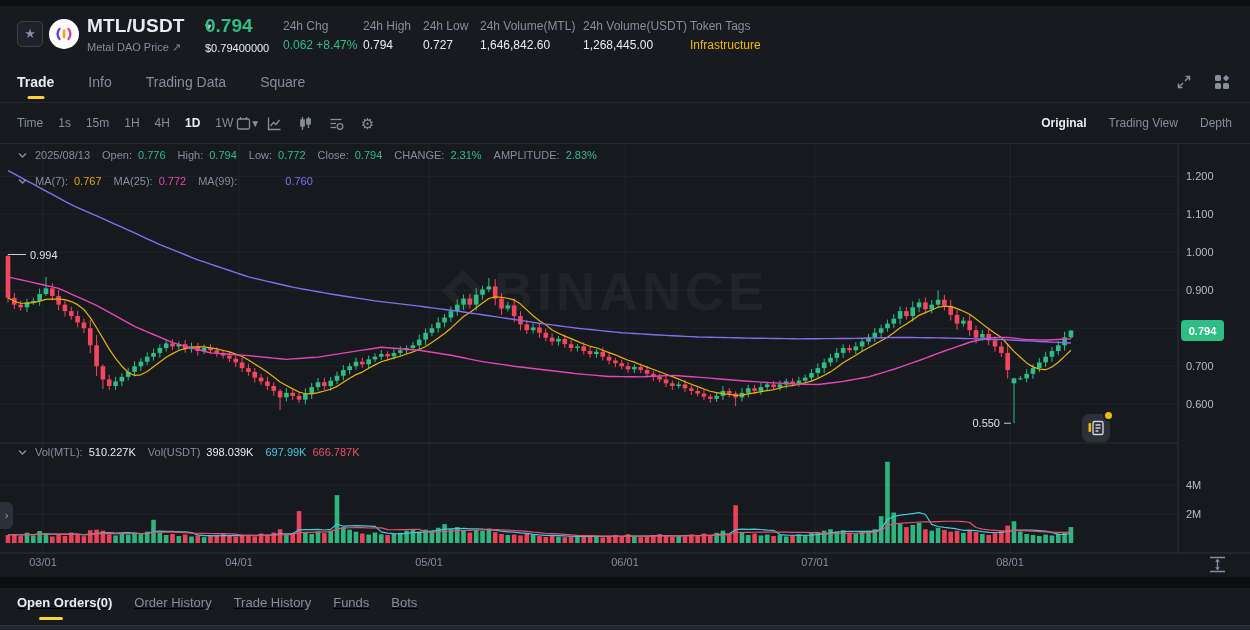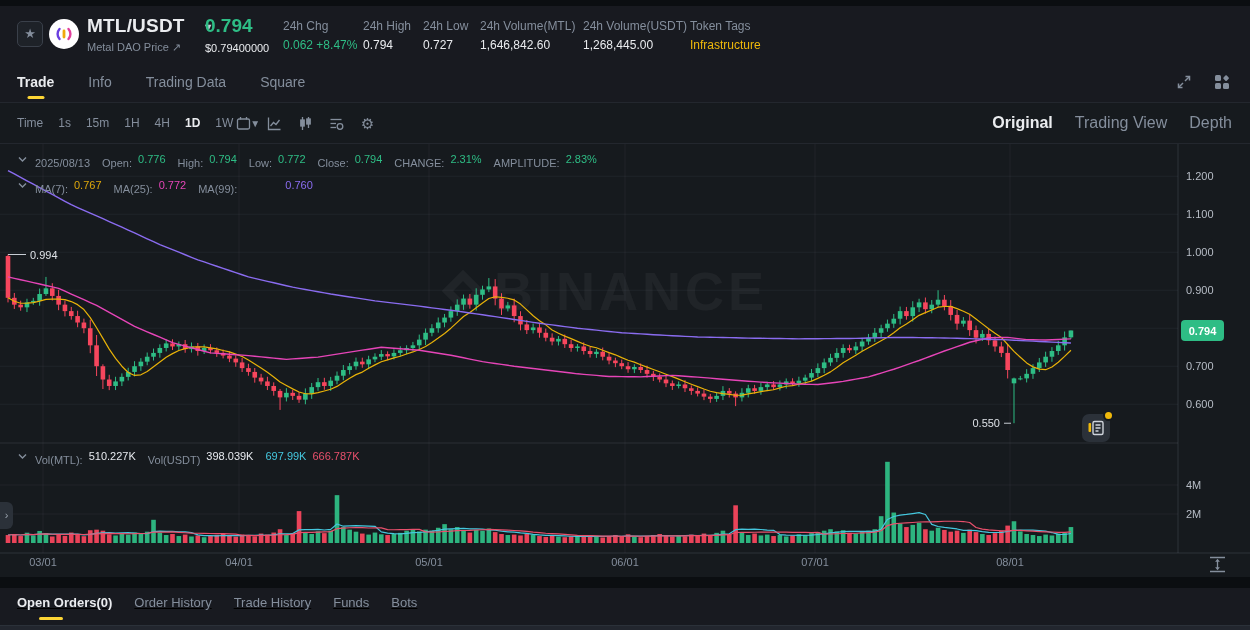--- a/index.html
+++ b/index.html
@@ -34,31 +34,31 @@
   
   .toolbar{position:absolute;left:0;top:103px;width:1250px;height:41px;background:#161a1e;border-bottom:1px solid #23272e;}
   .intervals{position:absolute;left:17px;top:0;height:40px;display:flex;gap:15px;align-items:center;}
   .ivl{color:#848e9c;font-size:12px;cursor:pointer;}
   .ivl.active{color:#eaecef;font-weight:700;}
   .tcaret{color:#848e9c;font-size:10px;cursor:pointer;margin-left:2px;}
   .toolicons{position:absolute;left:236px;top:0;height:40px;display:flex;gap:16px;align-items:center;}
   .toolicons .ticon{cursor:pointer;width:15px;height:15px;display:inline-flex;align-items:center;justify-content:center;}
   .gearchar{color:#848e9c;font-size:15px;line-height:15px;}
   .views{position:absolute;right:18px;top:0;height:40px;display:flex;gap:22px;align-items:center;}
-  .view{color:#848e9c;font-size:16px;cursor:pointer;}
+  .view{color:#848e9c;font-size:12px;cursor:pointer;}
   .view.active{color:#eaecef;font-weight:700;}
   
   .chart-area{position:absolute;left:0;top:144px;width:1250px;height:433px;background:#161a1e;}
   .watermark{position:absolute;left:448px;top:116px;display:flex;align-items:center;gap:16px;color:rgba(234,236,239,0.05);pointer-events:none;}
   .wmdiamond{width:30px;height:30px;border:8px solid rgba(234,236,239,0.05);transform:rotate(45deg);}
   .wmtext{font-size:54px;font-weight:700;letter-spacing:4px;}
   #chart-svg{position:absolute;left:0;top:0;}
   .legendrow{position:absolute;left:18px;display:flex;gap:6px;align-items:center;font-size:11px;white-space:nowrap;}
   .lr1{top:5px;}.lr2{top:31px;}.lr3{top:302px;justify-content:center;}
-  .lgray{color:#848e9c;margin-top:8px;}.lwhite{color:#e6e9ee;}.lgreen{color:#2ebd85;}
+  .lgray{color:#848e9c;}.lwhite{color:#e6e9ee;}.lgreen{color:#2ebd85;}
   .lyellow{color:#dea80b;}.lpink{color:#e645b8;}.lpurple{color:#8a6cf0;margin-left:42px;}
   .lcyan{color:#45c7de;}.lred{color:#e8506c;}
   .lg-gap{margin-left:6px;}
   .chev{display:inline-flex;margin-right:2px;cursor:pointer;}
   .handle{position:absolute;left:0;top:358px;width:13px;height:27px;background:#2b3139;border-radius:0 6px 6px 0;color:#9aa3ad;font-size:11px;line-height:26px;text-align:center;cursor:pointer;}
   .newsicon{position:absolute;left:1082px;top:270px;width:28px;height:28px;background:#2b3139;border-radius:7px;cursor:pointer;}
   .newsdot{position:absolute;right:-4px;top:-4px;width:11px;height:11px;border-radius:50%;background:#f0b90b;border:2px solid #161a1e;}
   
   .bottom{position:absolute;left:0;top:588px;width:1250px;height:42px;background:#181a20;}
   .btabs{position:absolute;left:17px;top:7px;display:flex;gap:22px;align-items:center;text-decoration:underline;}

